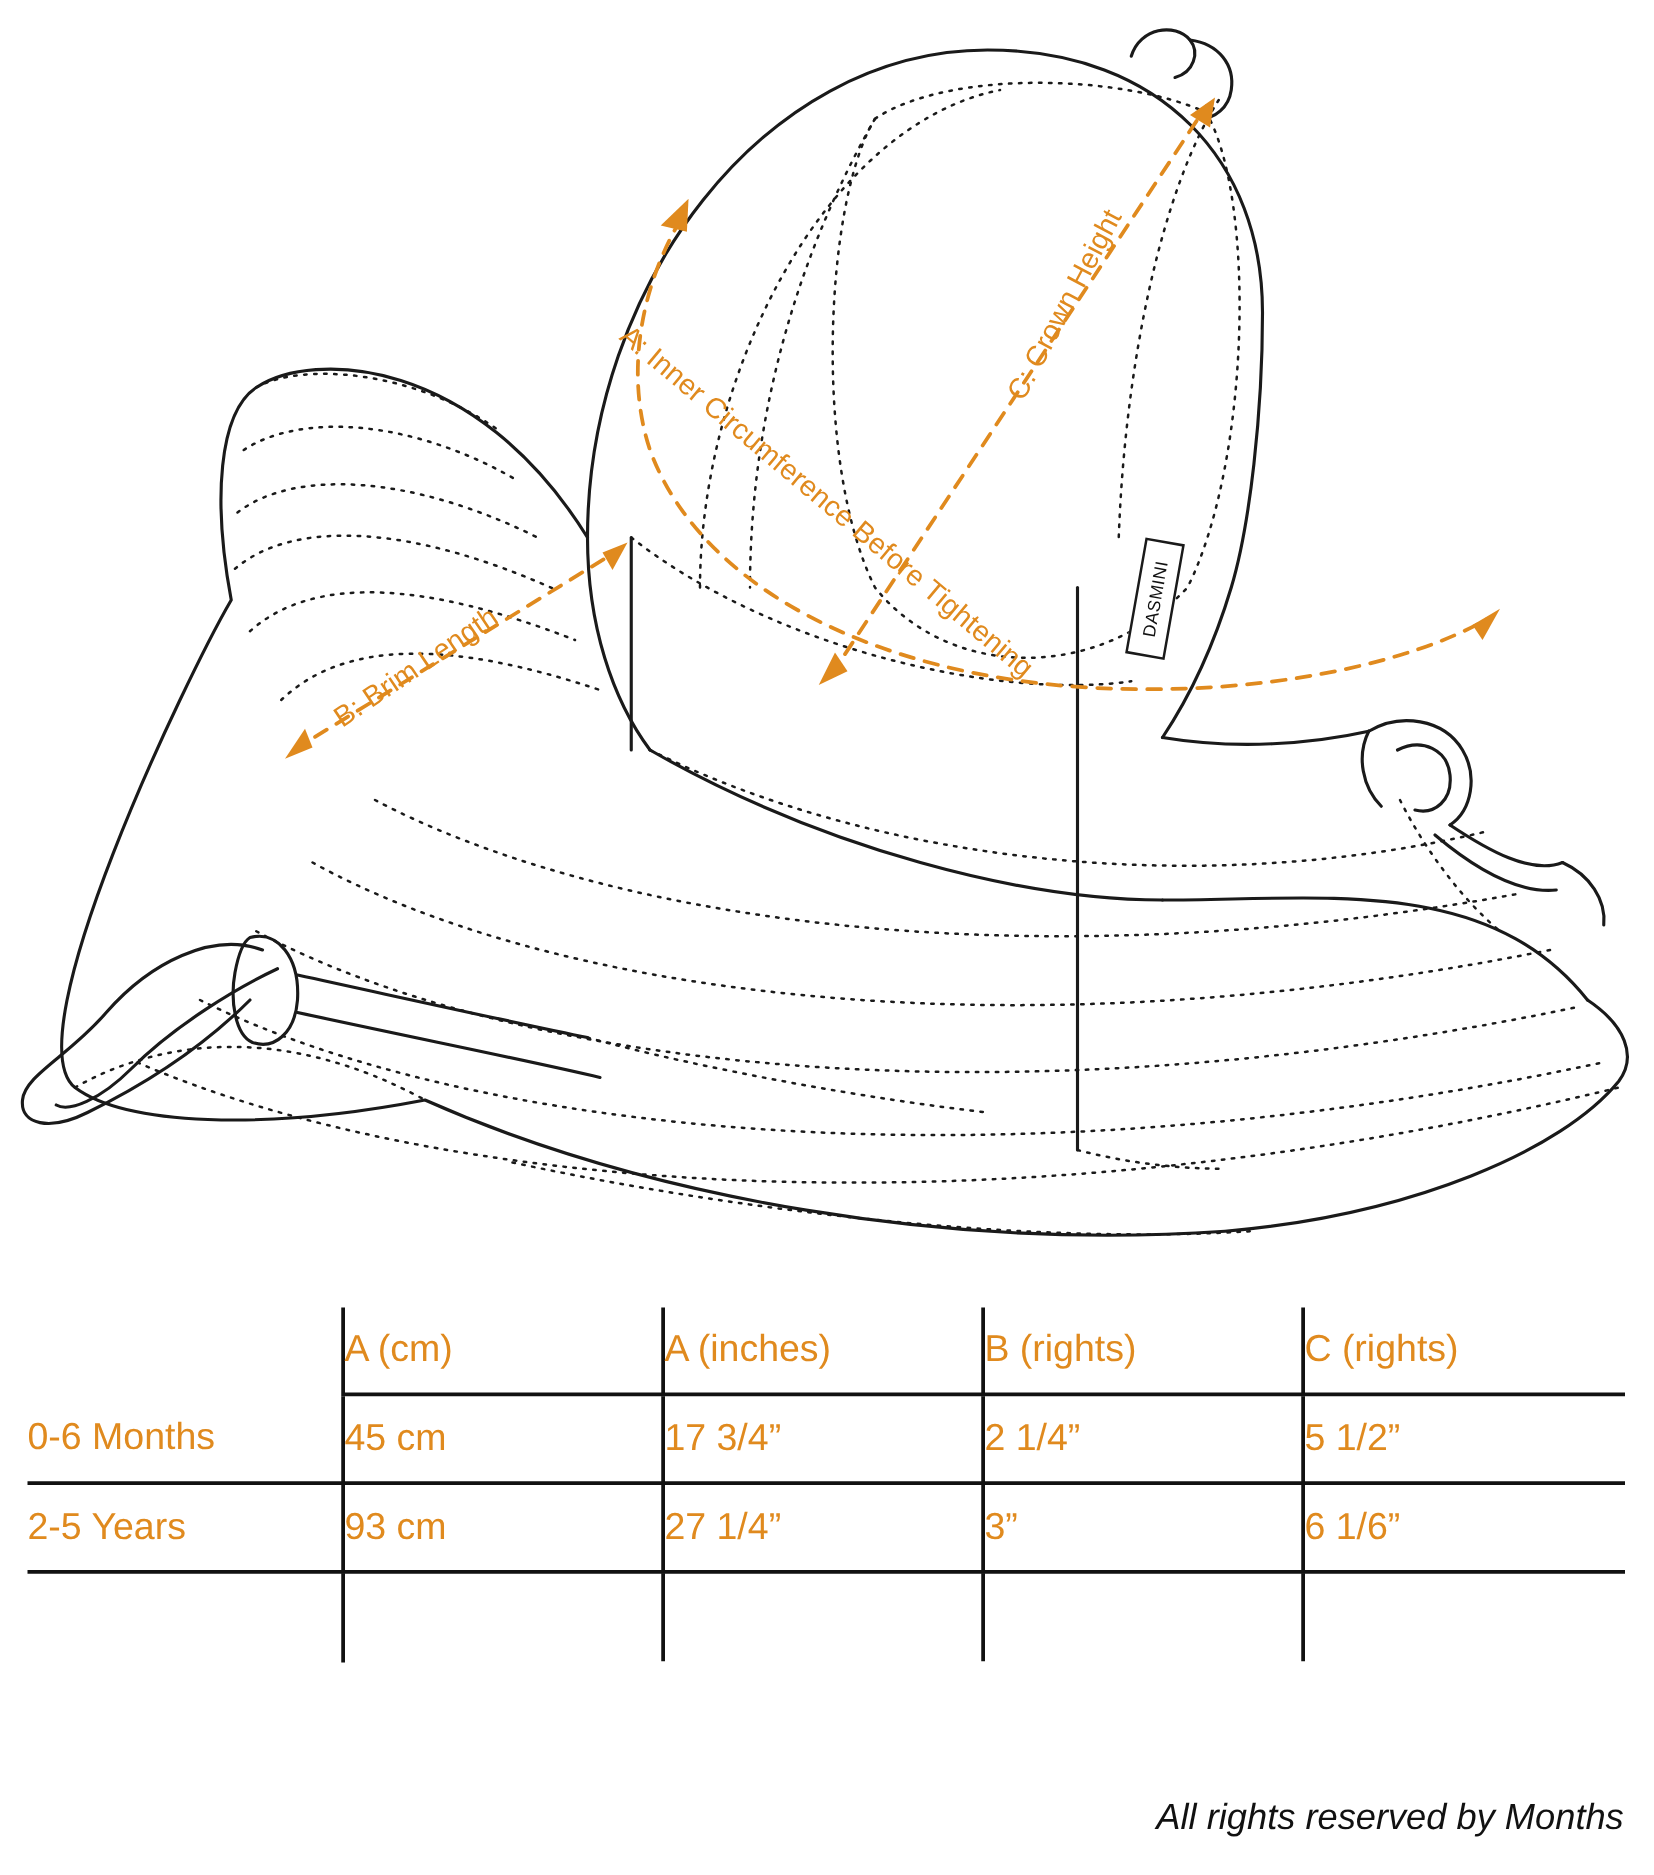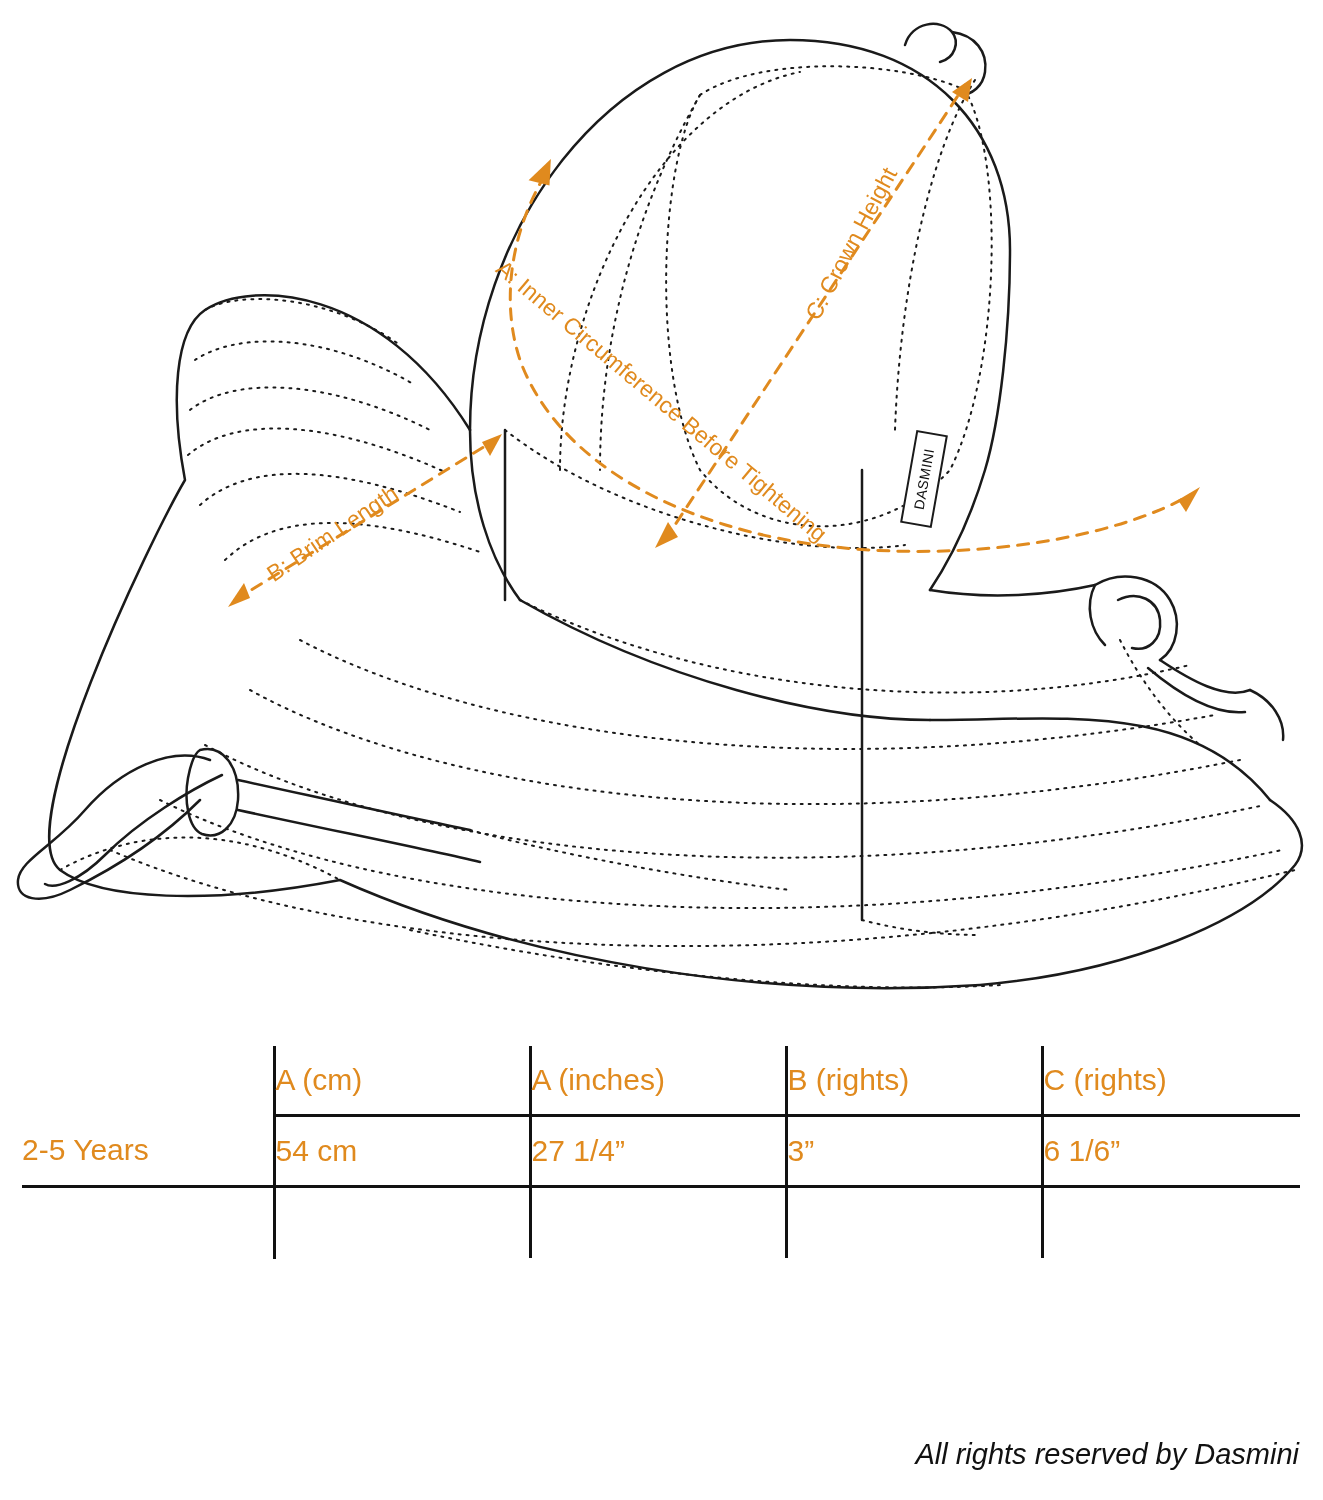--- a/index.html
+++ b/index.html
@@ -248,29 +248,36 @@
   </colgroup>
   <tbody>
     <tr class="head">
       <td class="first v-right"></td>
       <td class="v-right">A (cm)</td>
       <td class="v-right">A (inches)</td>
       <td class="v-right">B (rights)</td>
       <td>C (rights)</td>
     </tr>
     <tr class="body">
+      <td class="first v-right">0-6 Months</td>
+      <td class="v-right">45 cm</td>
+      <td class="v-right">17 3/4”</td>
+      <td class="v-right">2 1/4”</td>
+      <td>5 1/2”</td>
+    </tr>
+    <tr class="body">
       <td class="first v-right">2-5 Years</td>
-      <td class="v-right">54 cm</td>
+      <td class="v-right">93 cm</td>
       <td class="v-right">27 1/4”</td>
       <td class="v-right">3”</td>
       <td>6 1/6”</td>
     </tr>
     <tr class="blank">
       <td class="first v-right"></td>
       <td class="v-right"></td>
       <td class="v-right"></td>
       <td class="v-right"></td>
       <td></td>
     </tr>
   </tbody>
 </table>
 
-<div id="footer-note">All rights reserved by Dasmini</div>
+<div id="footer-note">All rights reserved by Months</div>
 
 </body></html>

